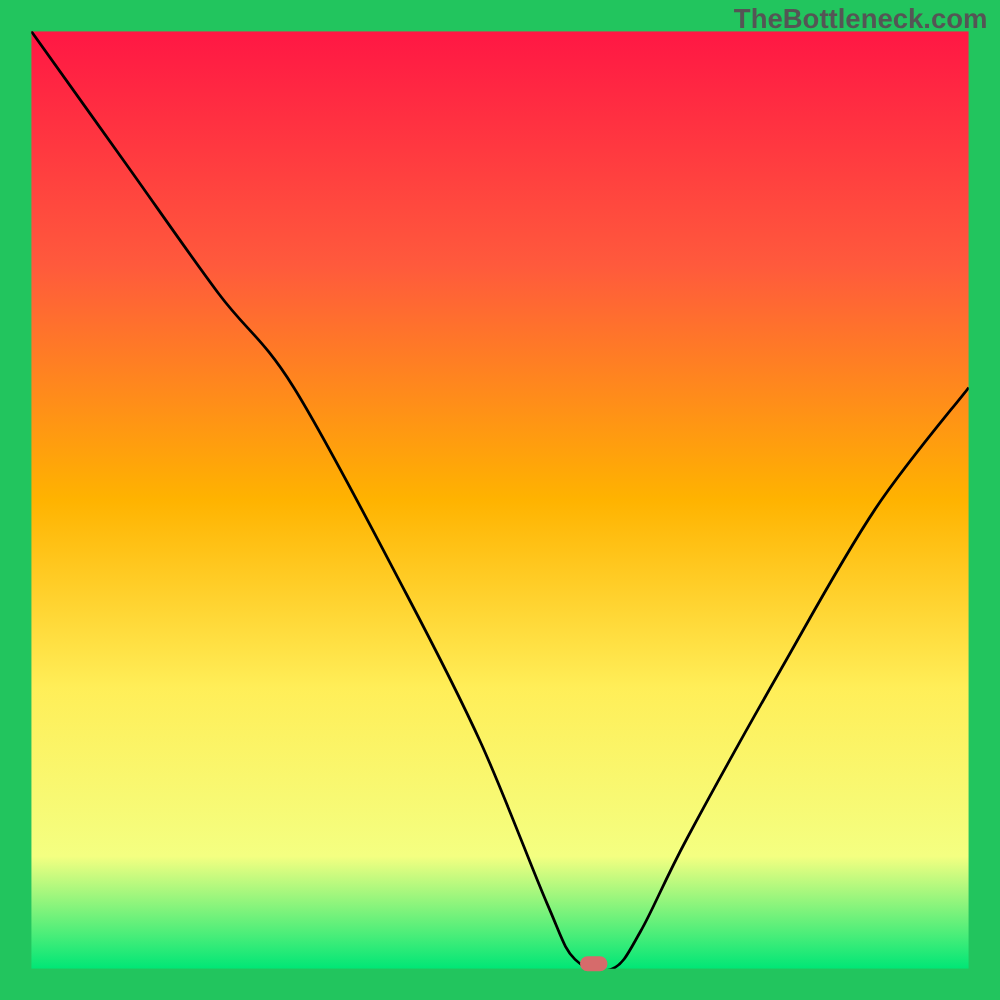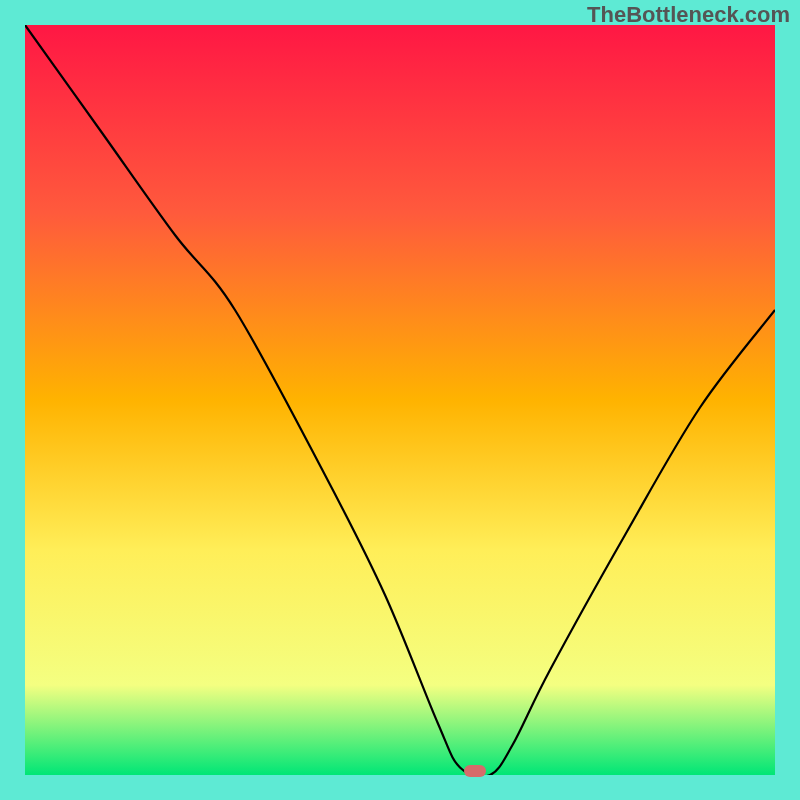--- a/index.html
+++ b/index.html
@@ -1,21 +1,21 @@
 <!DOCTYPE html>
 <html><head>
 <meta charset="utf-8">
 <style>
   * { margin: 0; padding: 0; box-sizing: border-box; }
   html, body { width: 800px; height: 800px; overflow: hidden; background: #000; }
   .frame {
     position: relative;
     width: 800px;
     height: 800px;
-    background: #5eead4;
+    background: #22c55e;
   }
   .watermark {
     position: absolute;
     top: 2px;
     right: 10px;
     font-family: Arial, Helvetica, sans-serif;
     font-size: 22px;
     font-weight: bold;
     color: #555;
     z-index: 10;

